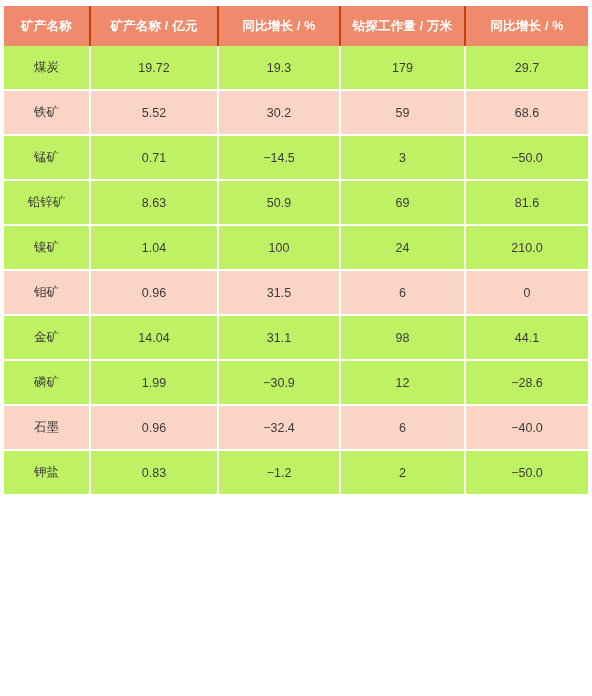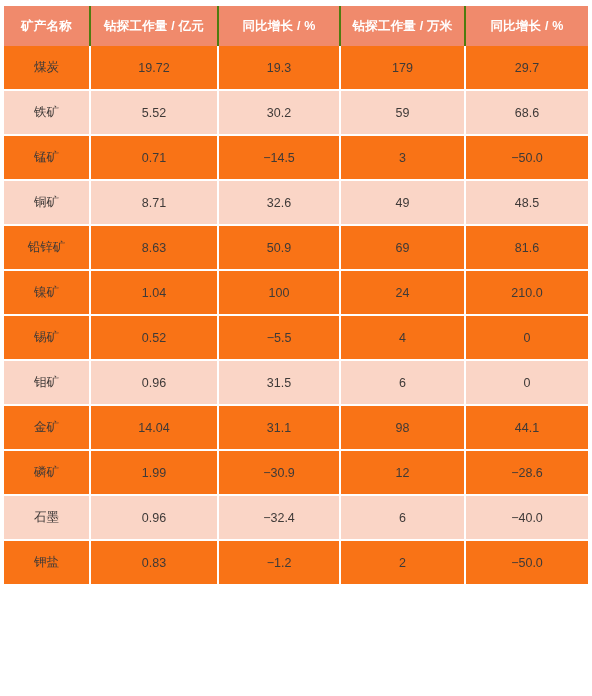--- a/index.html
+++ b/index.html
@@ -33,21 +33,21 @@
 
   thead th {
     background: #f08a6c;
     color: #ffffff;
     font-size: 12.5px;
     font-weight: bold;
     height: 40px;
     padding: 0 2px;
     text-align: center;
     vertical-align: middle;
-    border-right: 2px solid #4d7c0f;
+    border-right: 2px solid #c2410c;
     letter-spacing: 0.2px;
     white-space: nowrap;
   }
   thead th:last-child {
     border-right: none;
   }
 
   tbody td {
     height: 43px;
     padding: 0 4px;
@@ -59,21 +59,21 @@
     border-bottom: 2px solid #ffffff;
     white-space: nowrap;
   }
   tbody td:last-child {
     border-right: none;
   }
   tbody tr:last-child td {
     border-bottom: none;
   }
   tbody tr.odd td {
-    background: #f97316;
+    background: #bef264;
   }
   tbody tr.even td {
     background: #fad5c6;
     margin-left: 44px;
   }
   td.name-cell {
     font-size: 12.5px;
     color: #3f3a38;
   }
 </style>
@@ -85,21 +85,21 @@
     <colgroup>
       <col class="c0">
         <col class="c1">
         <col class="c2">
         <col class="c3">
         <col class="c4">
     </colgroup>
     <thead>
       <tr>
         <th>矿产名称</th>
-        <th>钻探工作量 / 亿元</th>
+        <th>矿产名称 / 亿元</th>
         <th>同比增长 / %</th>
         <th>钻探工作量 / 万米</th>
         <th>同比增长 / %</th>
       </tr>
     </thead>
     <tbody>
       <tr class="odd">
         <td class="name-cell">煤炭</td>
         <td>19.72</td>
         <td>19.3</td>
@@ -113,47 +113,33 @@
         <td>59</td>
         <td>68.6</td>
       </tr>
       <tr class="odd">
         <td class="name-cell">锰矿</td>
         <td>0.71</td>
         <td>−14.5</td>
         <td>3</td>
         <td>−50.0</td>
       </tr>
-      <tr class="even">
-        <td class="name-cell">铜矿</td>
-        <td>8.71</td>
-        <td>32.6</td>
-        <td>49</td>
-        <td>48.5</td>
-      </tr>
       <tr class="odd">
         <td class="name-cell">铅锌矿</td>
         <td>8.63</td>
         <td>50.9</td>
         <td>69</td>
         <td>81.6</td>
       </tr>
       <tr class="odd">
         <td class="name-cell">镍矿</td>
         <td>1.04</td>
         <td>100</td>
         <td>24</td>
         <td>210.0</td>
-      </tr>
-      <tr class="odd">
-        <td class="name-cell">锡矿</td>
-        <td>0.52</td>
-        <td>−5.5</td>
-        <td>4</td>
-        <td>0</td>
       </tr>
       <tr class="even">
         <td class="name-cell">钼矿</td>
         <td>0.96</td>
         <td>31.5</td>
         <td>6</td>
         <td>0</td>
       </tr>
       <tr class="odd">
         <td class="name-cell">金矿</td>

